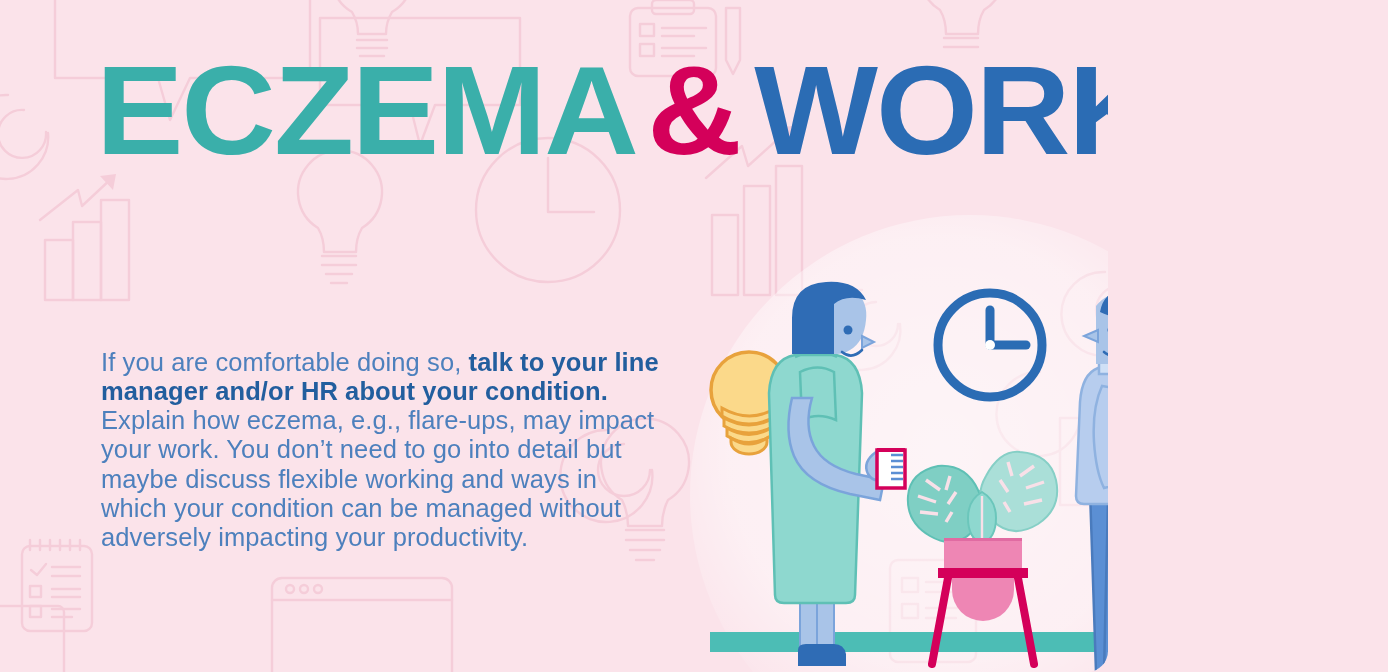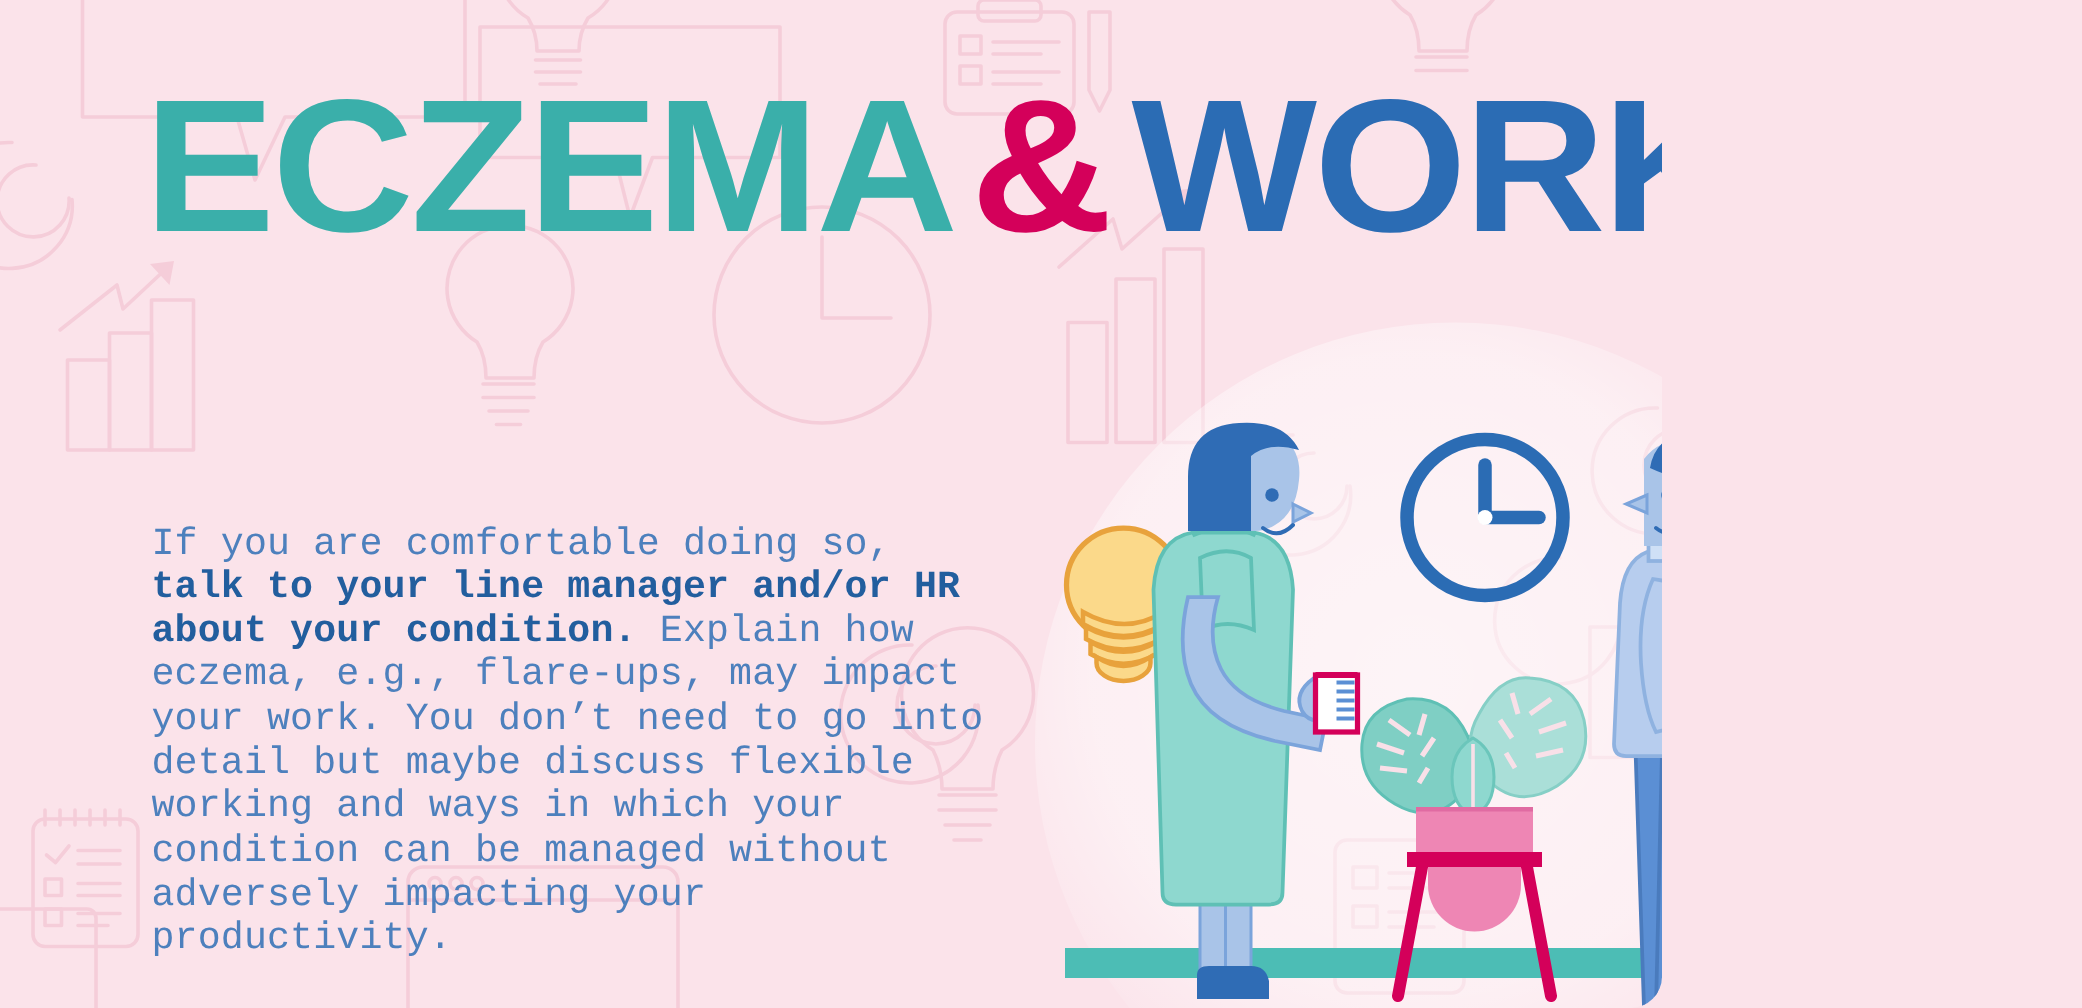--- a/index.html
+++ b/index.html
@@ -48,21 +48,21 @@
   
   .body-copy{
     position:absolute;
     left:101px;top:322px;
     width:558px;
     z-index:3;
     color:#4d80bd;
     font-size:25.5px;
     line-height:29.3px;
     letter-spacing:0.1px;
-    font-family:Liberation Mono, monospace;
+    font-family:Liberation Sans, sans-serif;
   }
   .body-copy b{color:#225e9e;font-weight:bold;}
 
   
   .illustration{position:absolute;left:0;top:0;z-index:2;}
 </style>
 </head>
 <body>
 
 <div class="stage">

